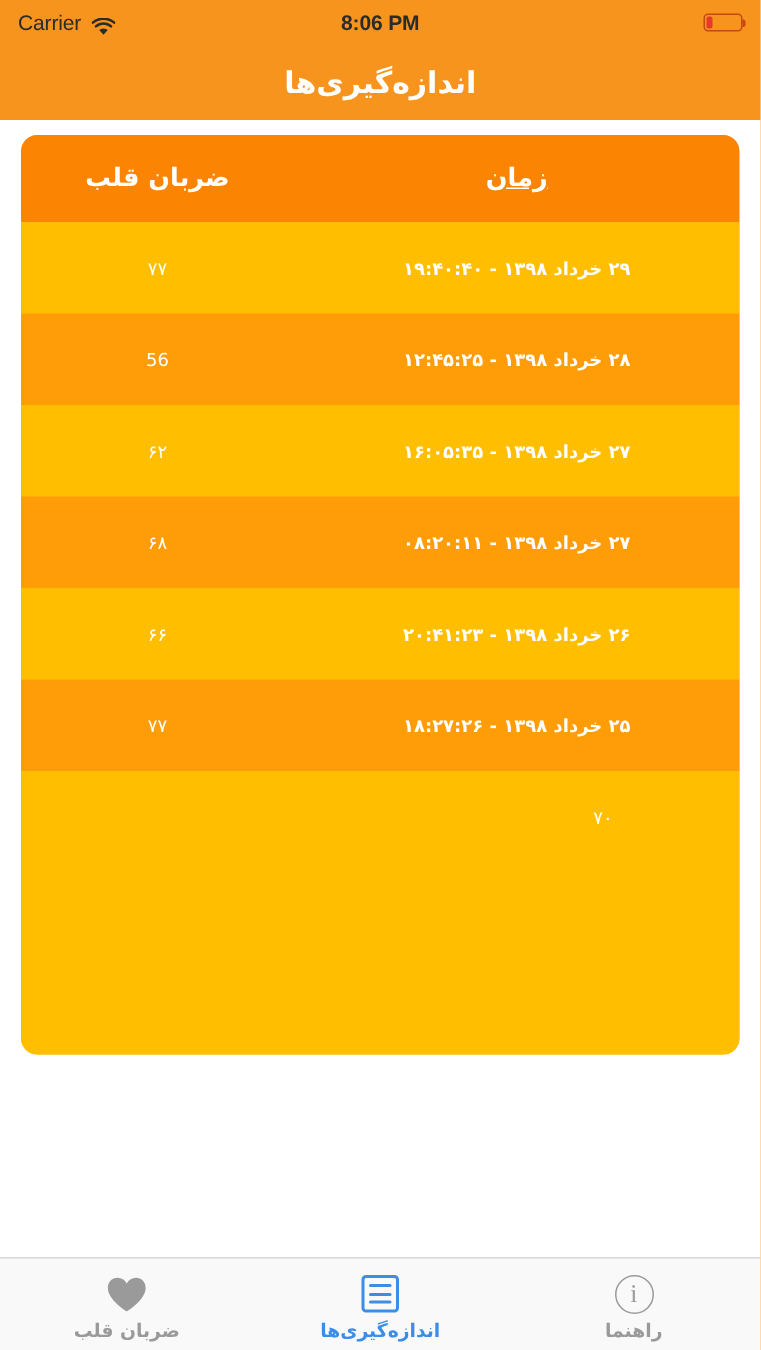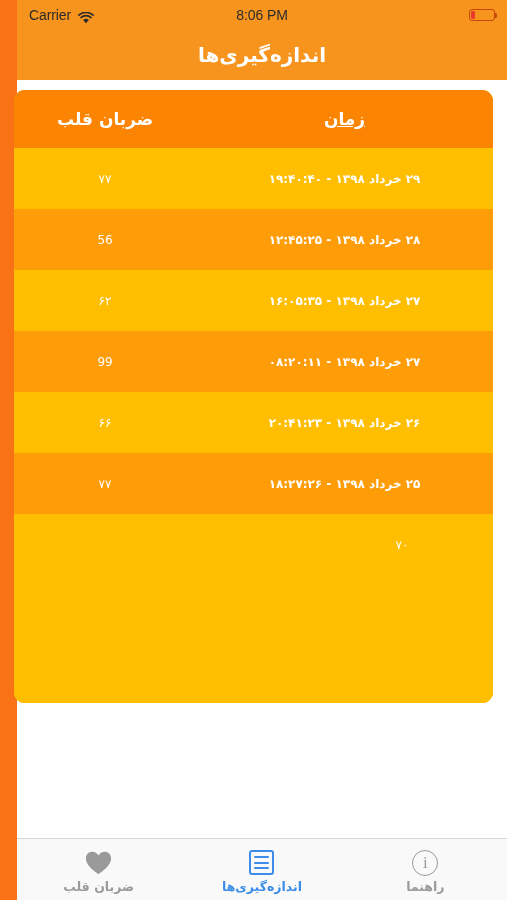--- a/index.html
+++ b/index.html
@@ -6,42 +6,42 @@
   html, body {
     width:507px; height:900px;
     background:#ffffff;
     font-family:"DejaVu Sans", sans-serif;
     overflow:hidden;
   }
   #phone {
     position:relative;
     width:507px; height:900px;
     background:#f97316;
-    display:flex; flex-direction:column;padding-left:17px;
+    display:flex; flex-direction:column;
   }
 
   
   .statusbar {
     height:30px; flex:0 0 30px;
     background:#F7941E;
     display:flex; align-items:center;
     padding:0 12px;
     direction:ltr;
   }
   .sb-left { display:flex; align-items:center; gap:7px; flex:1 1 0; }
   .sb-center { flex:0 0 auto; display:flex; justify-content:center; }
   .sb-right { flex:1 1 0; display:flex; justify-content:flex-end; align-items:center; }
   .sb-carrier {
     font-family:"Liberation Sans", sans-serif;
     font-size:14px; font-weight:400; color:#2b2b2b;
     letter-spacing:-0.1px;
   }
   .sb-time {
     font-family:"Liberation Sans", sans-serif;
-    font-size:14px; font-weight:400; color:#2b2b2b;
+    font-size:14px; font-weight:700; color:#2b2b2b;
     letter-spacing:-0.1px;
   }
   .wifi-icon { width:16px; height:12px; position:relative; display:block; }
   .batt {
     width:26px; height:12px;
     border:1.3px solid rgba(190,60,10,.85);
     border-radius:3px;
     position:relative;
     display:flex; align-items:center;
     padding:1.3px;
@@ -217,21 +217,21 @@
         <div class="trow even">
           <span class="td td-time">۲۸ خرداد ۱۳۹۸ - ۱۲:۴۵:۲۵</span>
           <span class="td td-bpm">56</span>
         </div>
         <div class="trow odd">
           <span class="td td-time">۲۷ خرداد ۱۳۹۸ - ۱۶:۰۵:۳۵</span>
           <span class="td td-bpm">۶۲</span>
         </div>
         <div class="trow even">
           <span class="td td-time">۲۷ خرداد ۱۳۹۸ - ۰۸:۲۰:۱۱</span>
-          <span class="td td-bpm">99</span>
+          <span class="td td-bpm">۶۸</span>
         </div>
         <div class="trow odd">
           <span class="td td-time">۲۶ خرداد ۱۳۹۸ - ۲۰:۴۱:۲۳</span>
           <span class="td td-bpm">۶۶</span>
         </div>
         <div class="trow even">
           <span class="td td-time">۲۵ خرداد ۱۳۹۸ - ۱۸:۲۷:۲۶</span>
           <span class="td td-bpm">۷۷</span>
         </div>
         <div class="trow odd">

